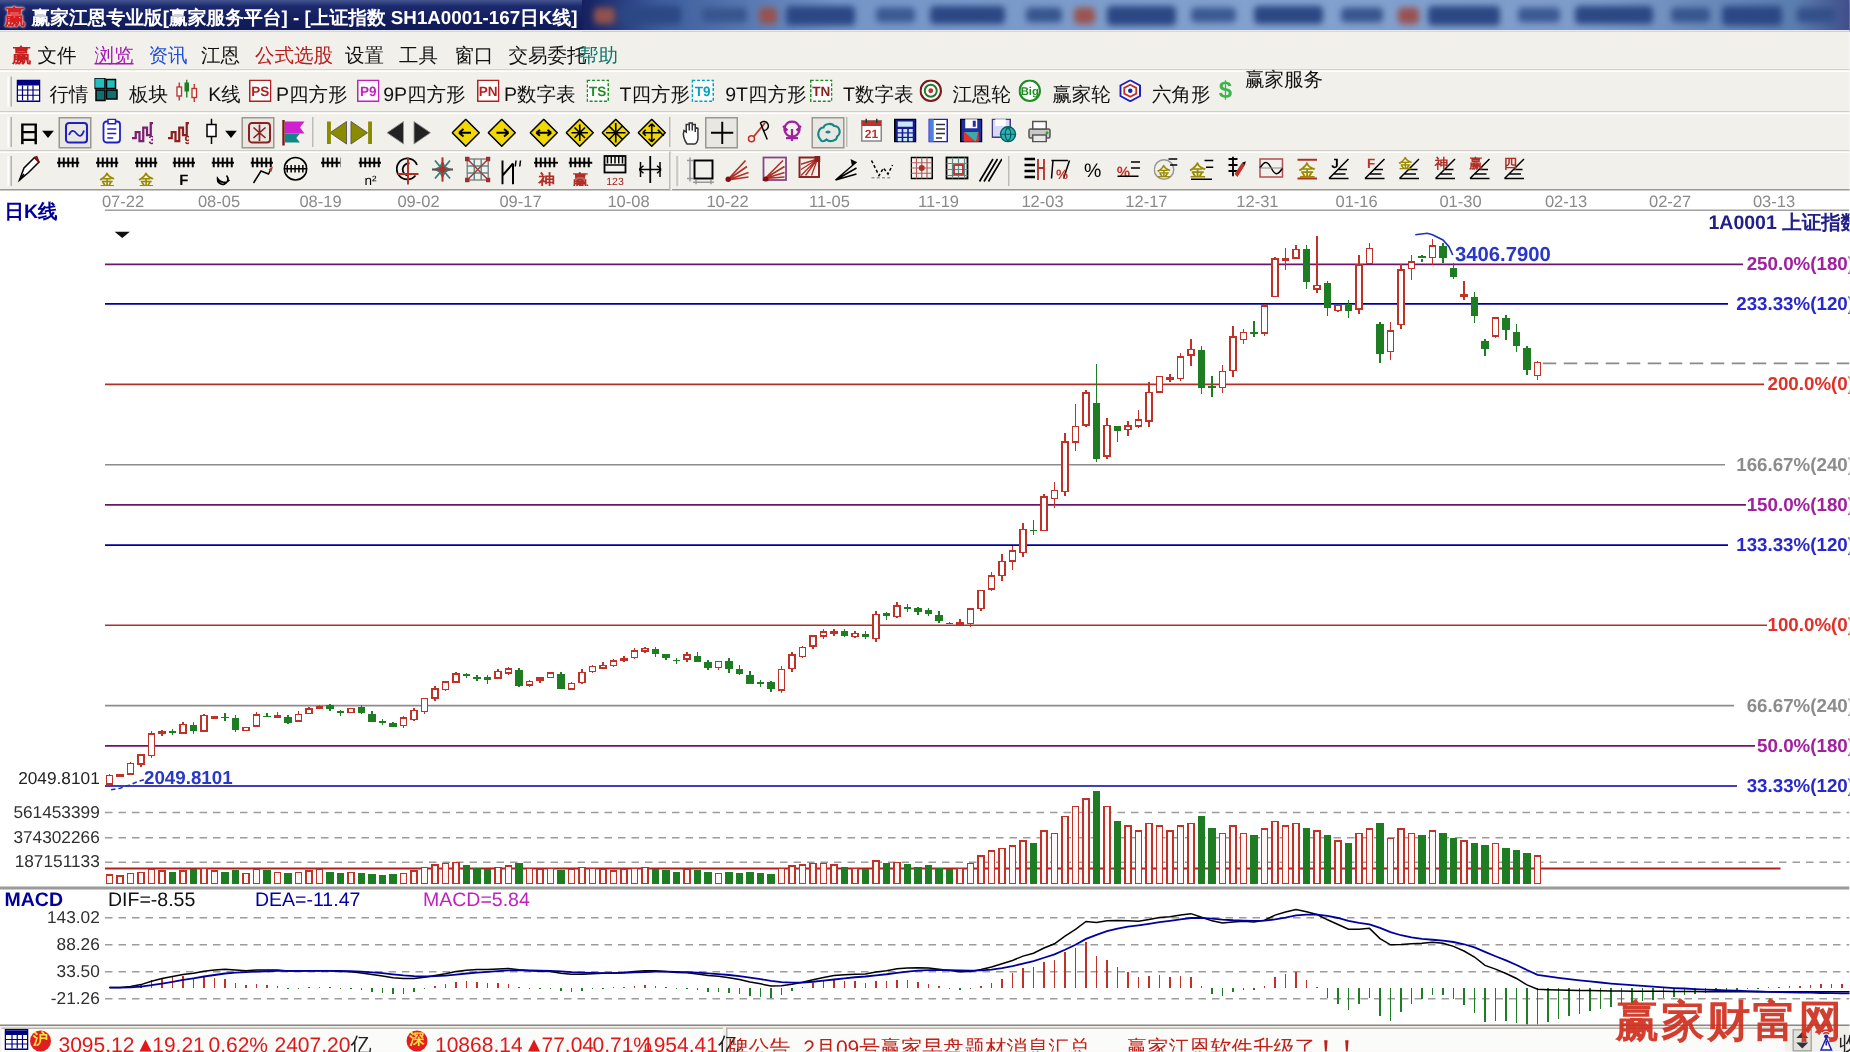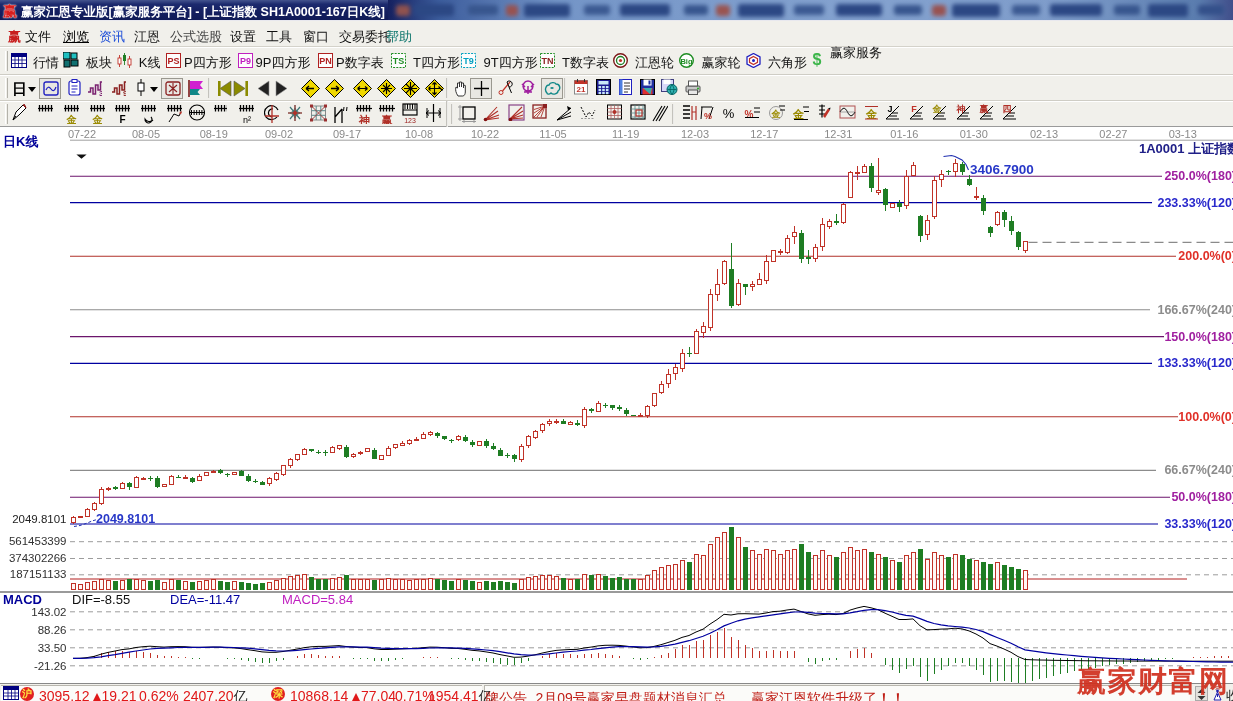--- a/index.html
+++ b/index.html
@@ -37,24 +37,24 @@
     <span class="ab" style="top:4px;height:13px;border-radius:3px;left:760px;width:40px;background:#2c4884"></span>
     <span class="ab" style="top:5px;height:10px;border-radius:3px;left:810px;width:26px;background:#34508a"></span>
   </div>
 <div class="ab" style="left:0;top:20px;width:1233px;height:1px;background:#e8e8ee"></div>
 <span class="ab" style="left:3px;top:3px;font-size:14px;font-weight:bold;color:#d81e1e;text-shadow:0 0 2px #fff,0 0 1px #fff">赢</span>
 <span class="ab" style="left:21px;top:4px;font-size:12.5px;font-weight:bold;color:#fff">赢家江恩专业版[赢家服务平台] - [上证指数  SH1A0001-167日K线]</span>
 
 <div class="ab" style="left:0;top:21px;width:1233px;height:26px;background:#f1f0eb;border-bottom:1px solid #d4d2ca"></div>
 <span class="ab t13" style="left:8px;top:28px;color:#c81e1e;font-weight:bold;">赢</span>
 <span class="ab t13" style="left:25px;top:28px;color:#111;">文件</span>
-<span class="ab t13" style="left:63px;top:28px;color:#000000;text-decoration:underline;">浏览</span>
+<span class="ab t13" style="left:63px;top:28px;color:#a21caf;text-decoration:underline;">浏览</span>
 <span class="ab t13" style="left:99px;top:28px;color:#1d4ed8;">资讯</span>
 <span class="ab t13" style="left:134px;top:28px;color:#111;">江恩</span>
-<span class="ab t13" style="left:170px;top:28px;color:#404040;">公式选股</span>
+<span class="ab t13" style="left:170px;top:28px;color:#b91c1c;">公式选股</span>
 <span class="ab t13" style="left:230px;top:28px;color:#111;text-align:right;">设置</span>
 <span class="ab t13" style="left:266px;top:28px;color:#111;font-family:Liberation Mono, monospace;">工具</span>
 <span class="ab t13" style="left:303px;top:28px;color:#111;">窗口</span>
 <span class="ab t13" style="left:339px;top:28px;color:#111;">交易委托</span>
 <span class="ab t13" style="left:386px;top:28px;color:#0f766e;text-align:center;">帮助</span>
 
 <div class="ab" style="left:0;top:47px;width:1233px;height:28px;background:#f1f0eb;border-top:1px solid #fff;border-bottom:1px solid #cfcdc5"></div>
 <span class="grip" style="top:51px"></span>
 <svg class="ab" style="left:11.3px;top:53px" width="16" height="15" viewBox="0 0 16 15">
     <rect x="0.5" y="0.5" width="15" height="14" fill="#fff" stroke="#000080"></rect>

